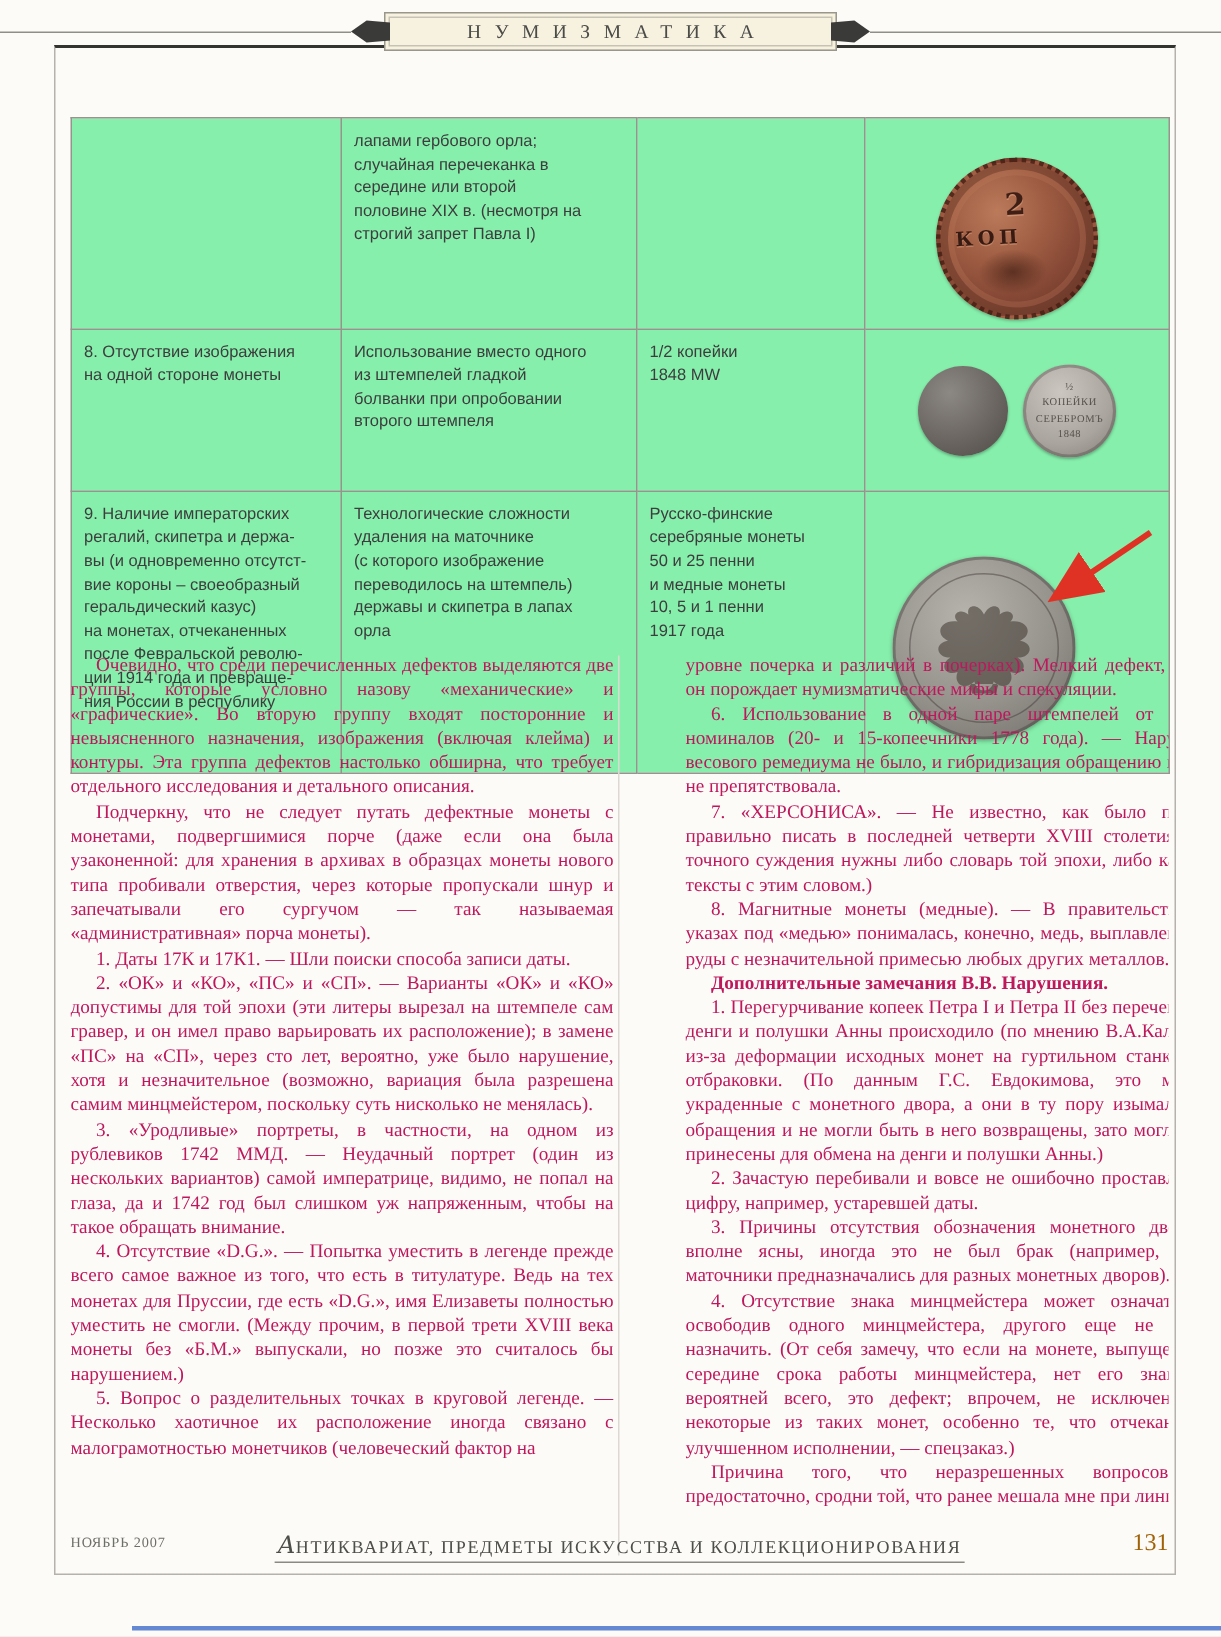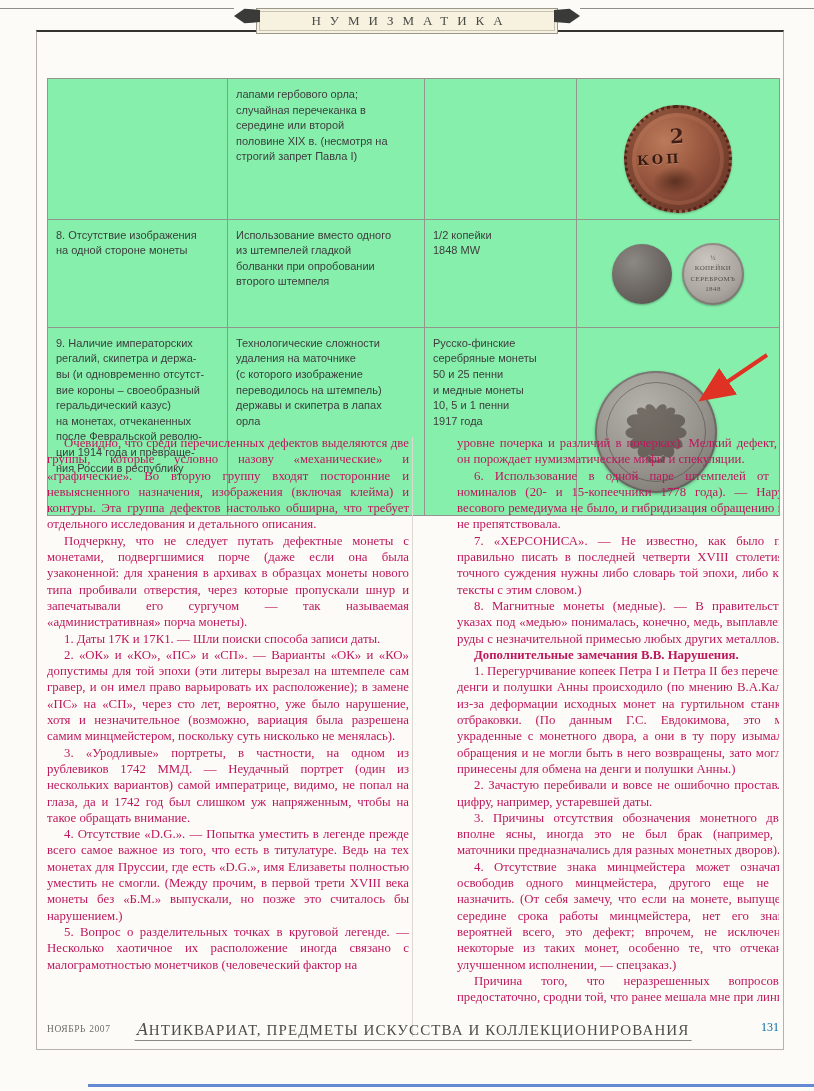--- a/index.html
+++ b/index.html
@@ -1,20 +1,20 @@
 <!DOCTYPE html>
 <html><head>
 <meta charset="utf-8">
 <style>
   html,body{margin:0;padding:0;background:#e9e8e4;}
   .page{position:relative;width:814px;height:1091px;background:#fcfbf7;overflow:hidden;
         font-family:"Liberation Serif",serif;color:#3b3b42;}
 
   
-  .banner{position:absolute;top:8px;left:0;width:814px;height:26px;display:flex;}
+  .banner{position:absolute;top:8px;left:0;width:814px;height:26px;display:flex;align-items:center;}
   .banner .rule{flex:1;height:1px;background:#8f8f8a;}
   .arrow{width:26px;height:16px;background:#3a3a38;flex:0 0 auto;z-index:2;}
   .arrow.left{clip-path:polygon(0 50%,40% 4%,100% 12%,100% 88%,40% 96%);margin-right:-4px;}
   .arrow.right{clip-path:polygon(100% 50%,60% 4%,0 12%,0 88%,60% 96%);margin-left:-4px;}
   .banner-box{width:300px;height:24px;background:#f7f2df;border:1px solid #99968c;
               box-shadow:inset 0 0 0 2px #f7f2df, inset 0 0 0 3px #c7c3b4;
               display:flex;align-items:center;justify-content:center;z-index:1;}
   .banner-title{font-size:13px;letter-spacing:9px;padding-left:9px;color:#4b4b48;}
 
   
@@ -73,22 +73,22 @@
   .col p.bold-head{font-weight:bold;}
   .col p.no-indent{text-indent:0;}
   .col-divider{position:absolute;left:412px;top:437px;width:1px;height:600px;background:#dcd9d2;}
 
   
   .footer{position:absolute;left:47px;top:1020px;width:732px;height:20px;}
   .footer-issue{position:absolute;left:0;top:4px;font-size:9.5px;letter-spacing:.6px;color:#6e6e68;}
   .footer-center{position:absolute;left:50%;transform:translateX(-50%);top:0;
       border-bottom:1px solid #8a8a82;padding:0 2px 1px 2px;color:#4d4d49;white-space:nowrap;}
   .footer-initial{font-family:"DejaVu Serif",serif;font-style:italic;font-size:16px;}
-  .footer-rest{font-size:15px;letter-spacing:1.1px;}
-  .footer-page{position:absolute;right:0;top:0;font-size:12px;color:#0369a1;}
+  .footer-rest{font-size:12px;letter-spacing:1.1px;}
+  .footer-page{position:absolute;right:0;top:0;font-size:16px;color:#a16207;}
 
   .scan-line{position:absolute;left:88px;bottom:4px;width:726px;height:3px;background:#3f6cc8;opacity:.8;}
 </style>
 </head>
 <body>
 
 <div class="page">
 
   <div class="banner">
     <div class="rule"></div>

